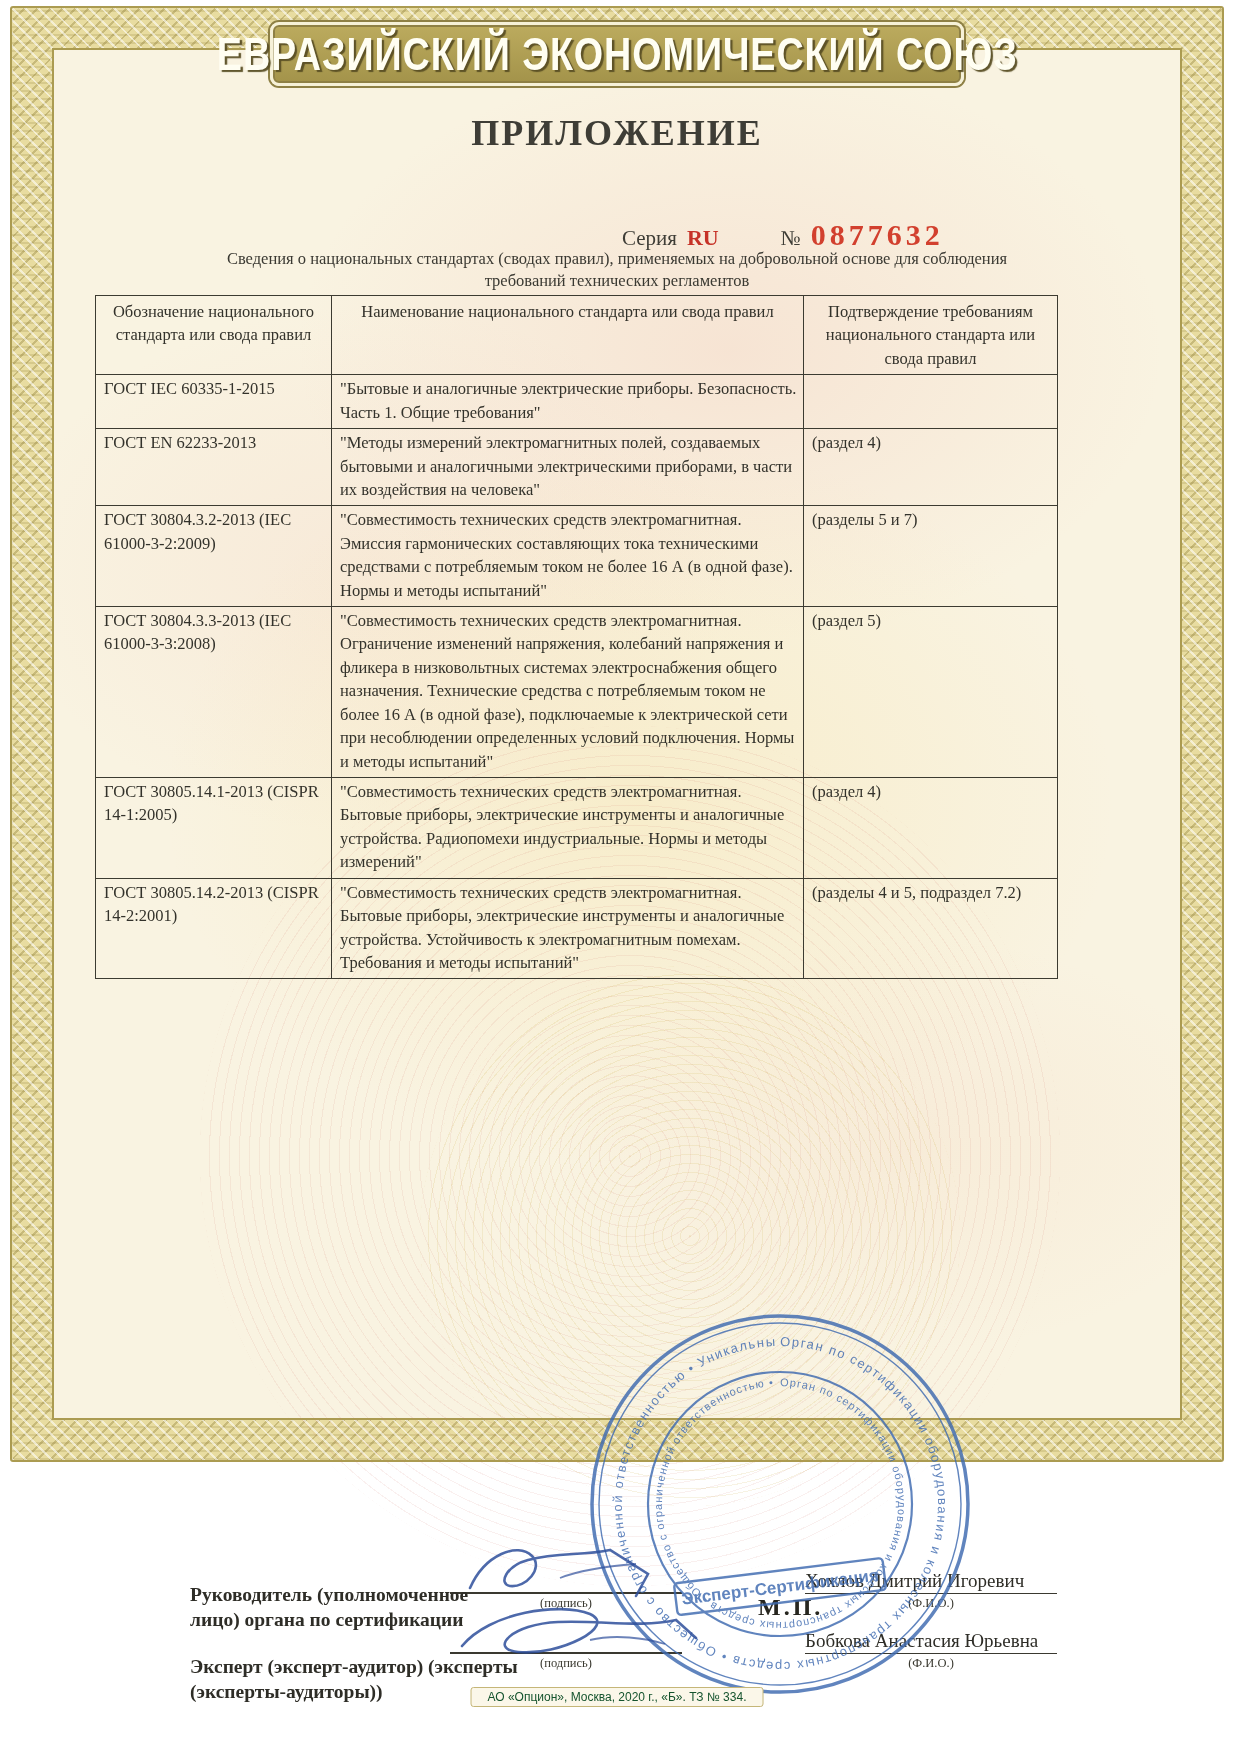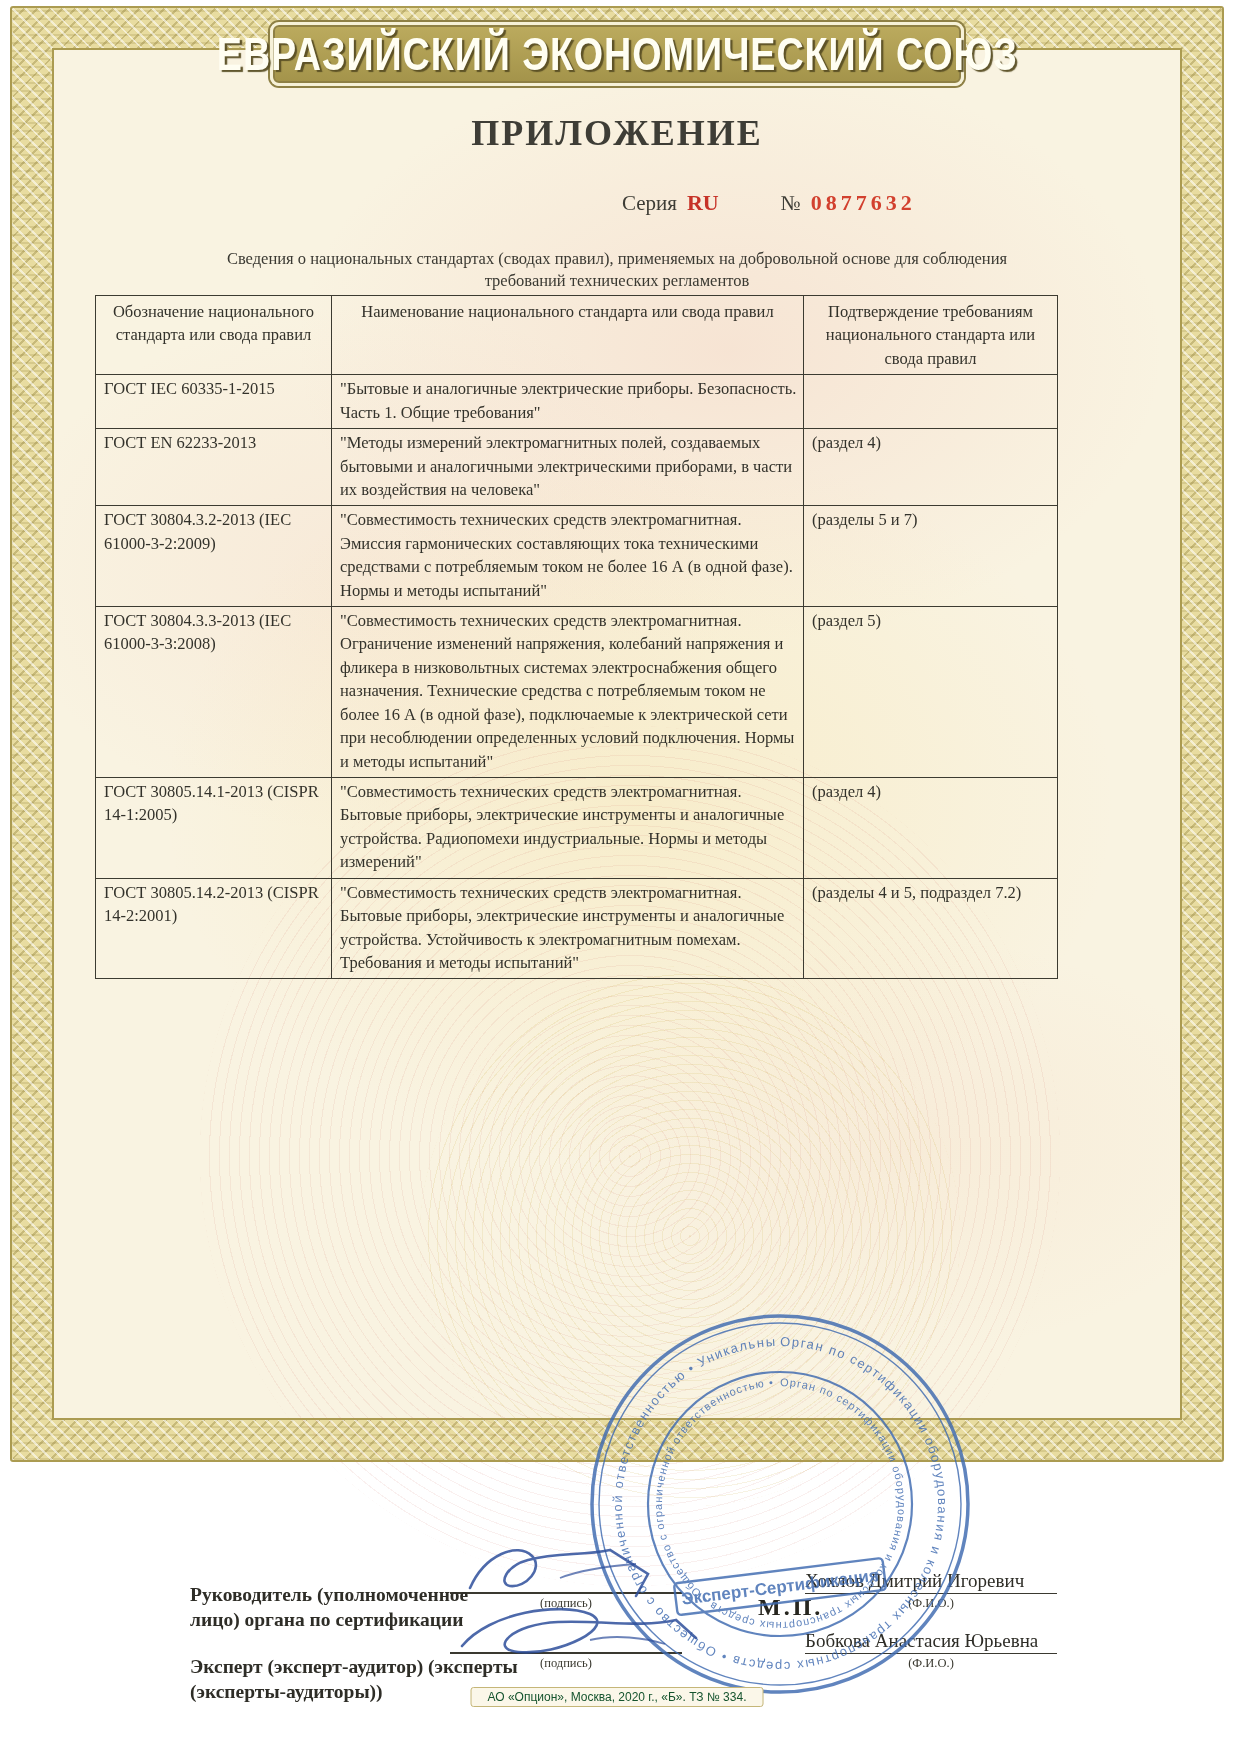--- a/index.html
+++ b/index.html
@@ -53,25 +53,25 @@
     position:absolute; z-index:2; top:106px; width:100%; text-align:center;
     font-size:36px; font-weight:bold; letter-spacing:2px; color:#3e3d36;
   }
   .certline {
     position:absolute; z-index:2; top:164px; width:100%; text-align:center;
     color:#403f37; white-space:nowrap;
   }
   .certline .lbl { font-size:23px; font-weight:bold; letter-spacing:.5px; }
   .certline .num { font-size:23px; border-bottom:1.5px solid #55544a; padding:0 18px 1px 6px; }
 
-  .seriesline { position:absolute; z-index:2; top:184px; left:612px; display:flex; align-items:baseline; color:#3e3d36; }
+  .seriesline { position:absolute; z-index:2; top:212px; left:612px; display:flex; align-items:baseline; color:#3e3d36; }
   .seriesline .s-lbl { font-size:21px; }
   .seriesline .s-val { font-size:22px; font-weight:bold; color:#c63227; margin-left:10px; }
   .seriesline .s-no  { font-size:21px; margin-left:62px; }
-  .seriesline .s-num { font-size:22px; font-weight:bold; color:#d2402e; letter-spacing:4px; margin-left:10px; }
+  .seriesline .s-num { font-size:30px; font-weight:bold; color:#d2402e; letter-spacing:4px; margin-left:10px; }
 
   .intro {
     position:absolute; z-index:2; top:242px; left:50%; transform:translateX(-50%);
     width:830px; text-align:center; font-size:16.5px; line-height:1.32; color:#3a3932;
   }
 
   
   table.standards {
     position:absolute; z-index:2; left:85px; top:289px; width:962px;
     border-collapse:collapse; table-layout:fixed;

